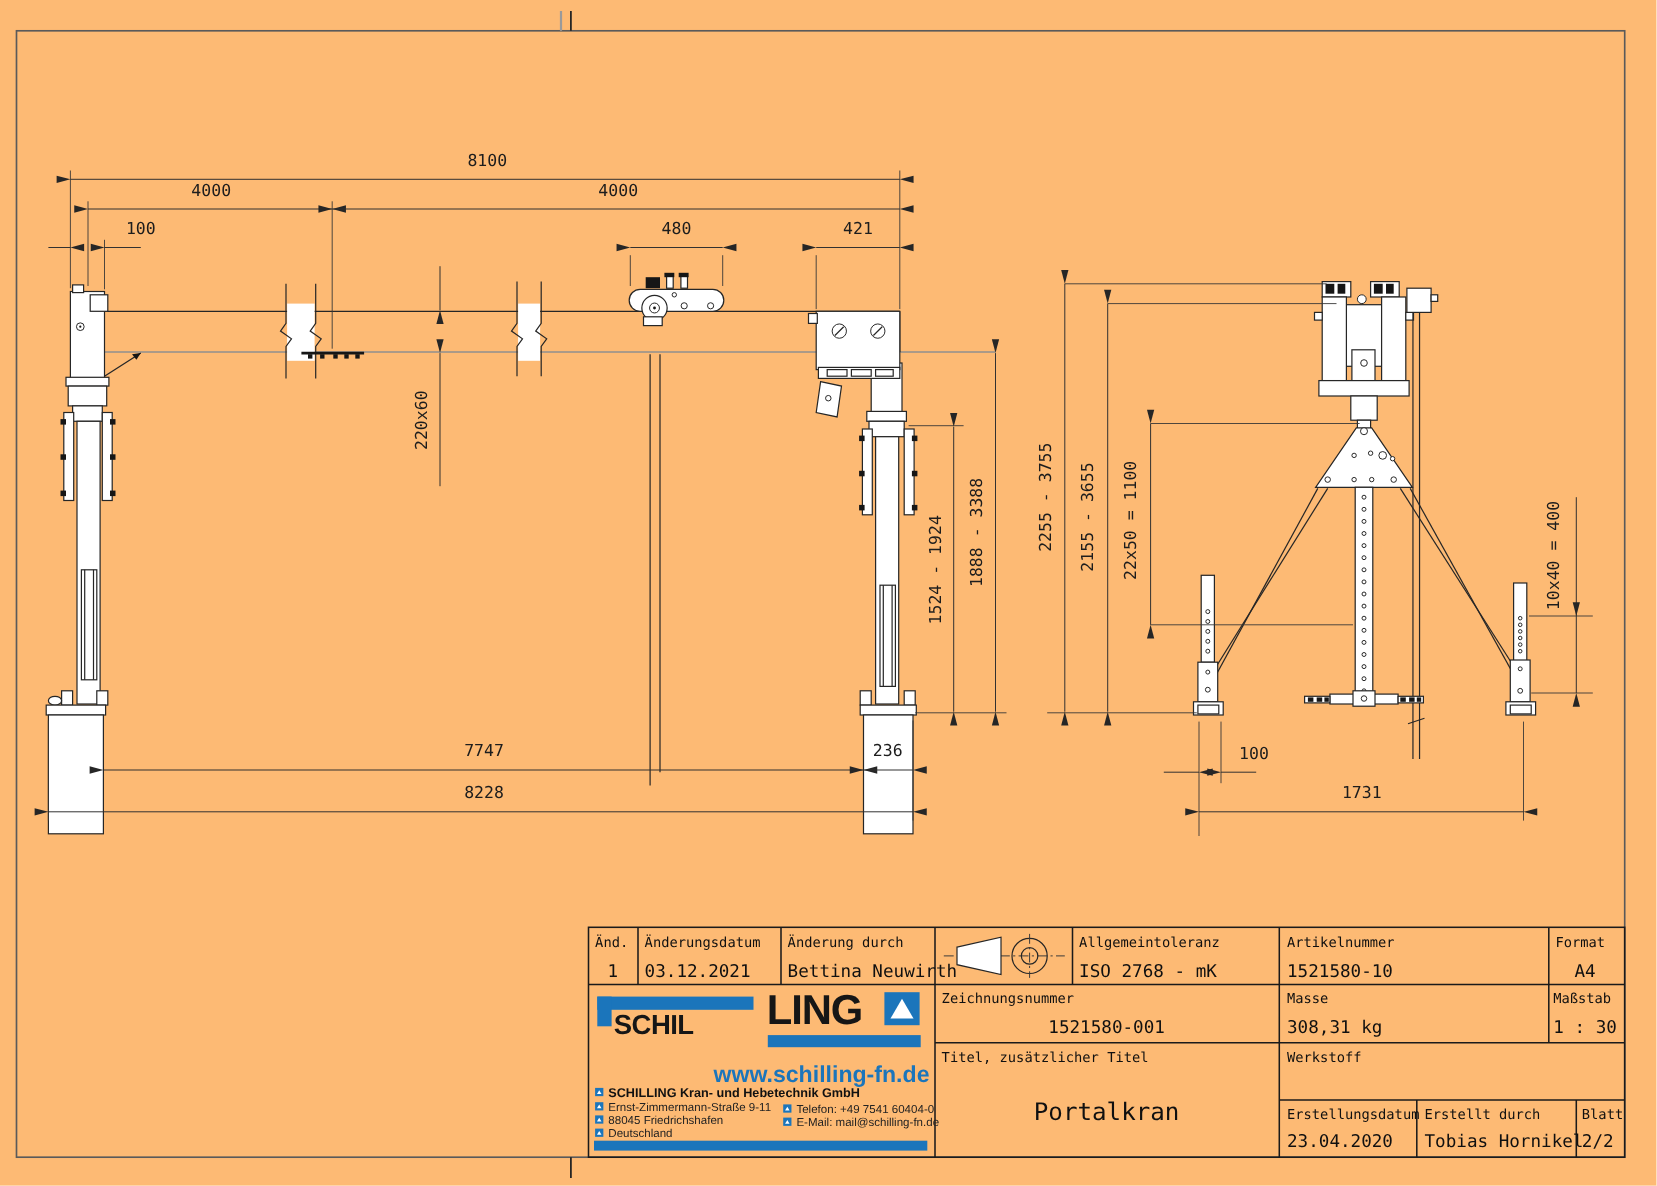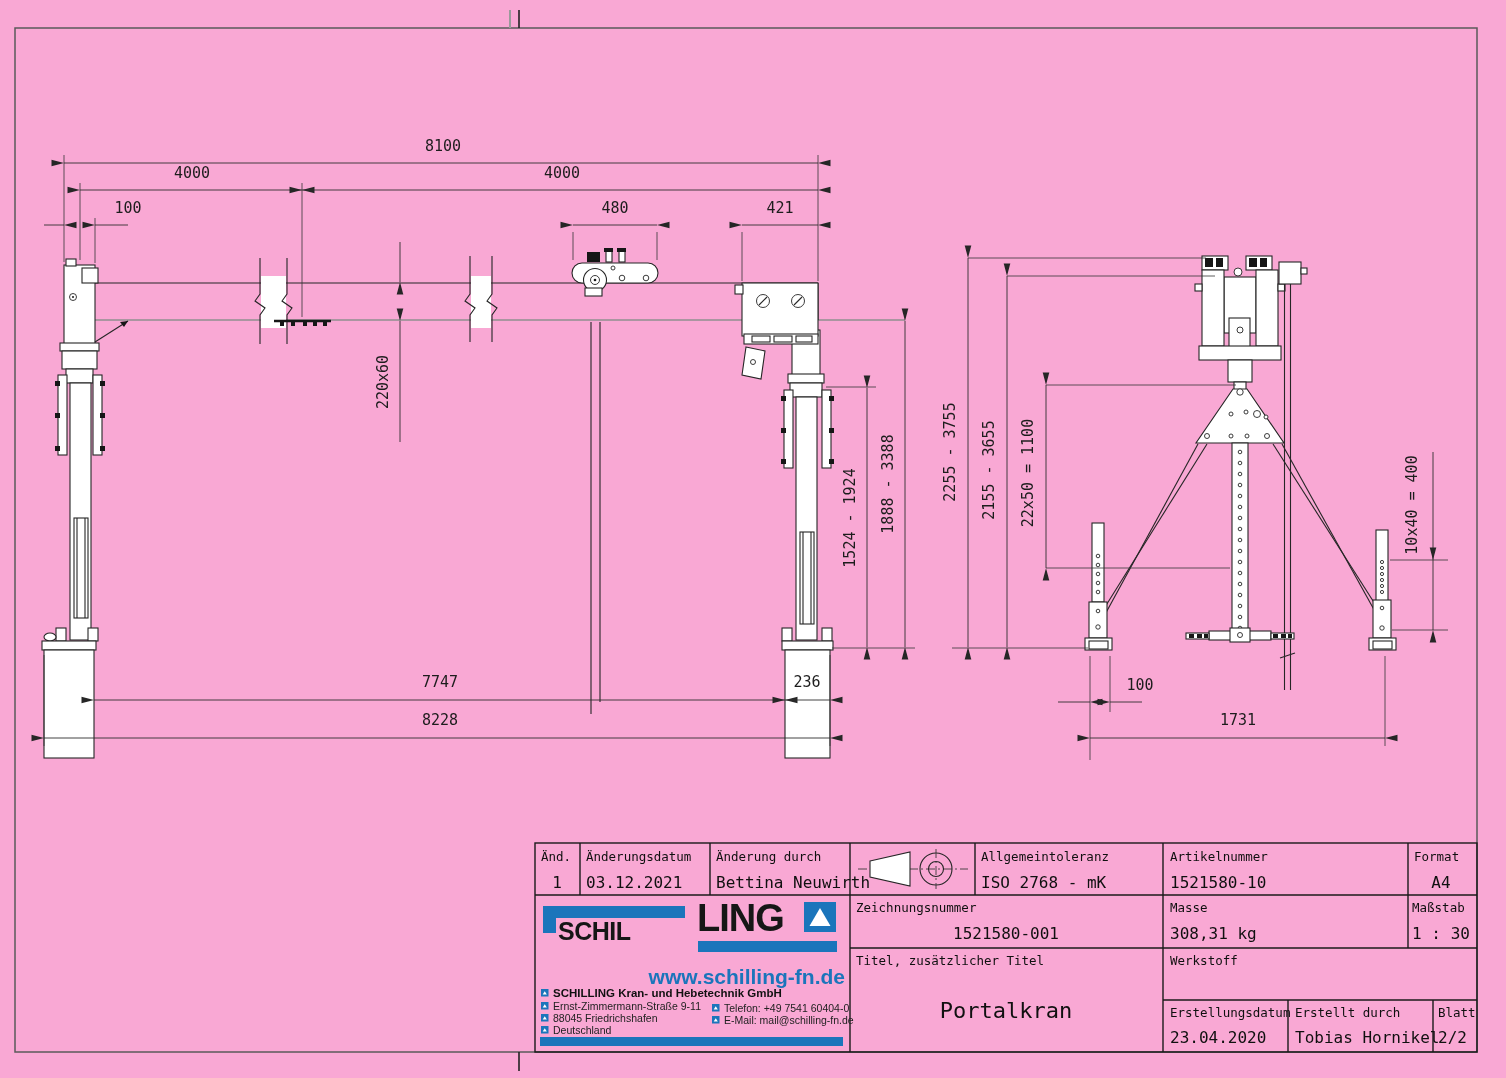--- a/index.html
+++ b/index.html
@@ -1,16 +1,16 @@
 <!DOCTYPE html>
 <html><head>
 <meta charset="utf-8">
 <style>
   html,body{margin:0;padding:0;background:#fff;}
-  .page{position:relative;width:1506px;height:1078px;background:#f9a8d4;overflow:hidden;
+  .page{position:relative;width:1506px;height:1078px;background:#fdba74;overflow:hidden;
         font-family:"DejaVu Sans Mono",monospace;}
   svg{display:block}
   .ln  {stroke:#262626;stroke-width:1.1;fill:none}
   .lw  {stroke:#262626;stroke-width:1.1;fill:#ffffff}
   .lb  {fill:#161616;stroke:none}
   .gray{stroke:#8f8f8f;stroke-width:1.3;fill:none}
   .ext {stroke:#353535;stroke-width:0.8;fill:none}
   .dim {stroke:#303030;stroke-width:0.9;fill:none}
   .dtx {font-family:"DejaVu Sans Mono",monospace;font-size:15px;fill:#1d1d1d}
   .lbl {font-family:"DejaVu Sans Mono",monospace;font-size:12.5px;fill:#101010}

